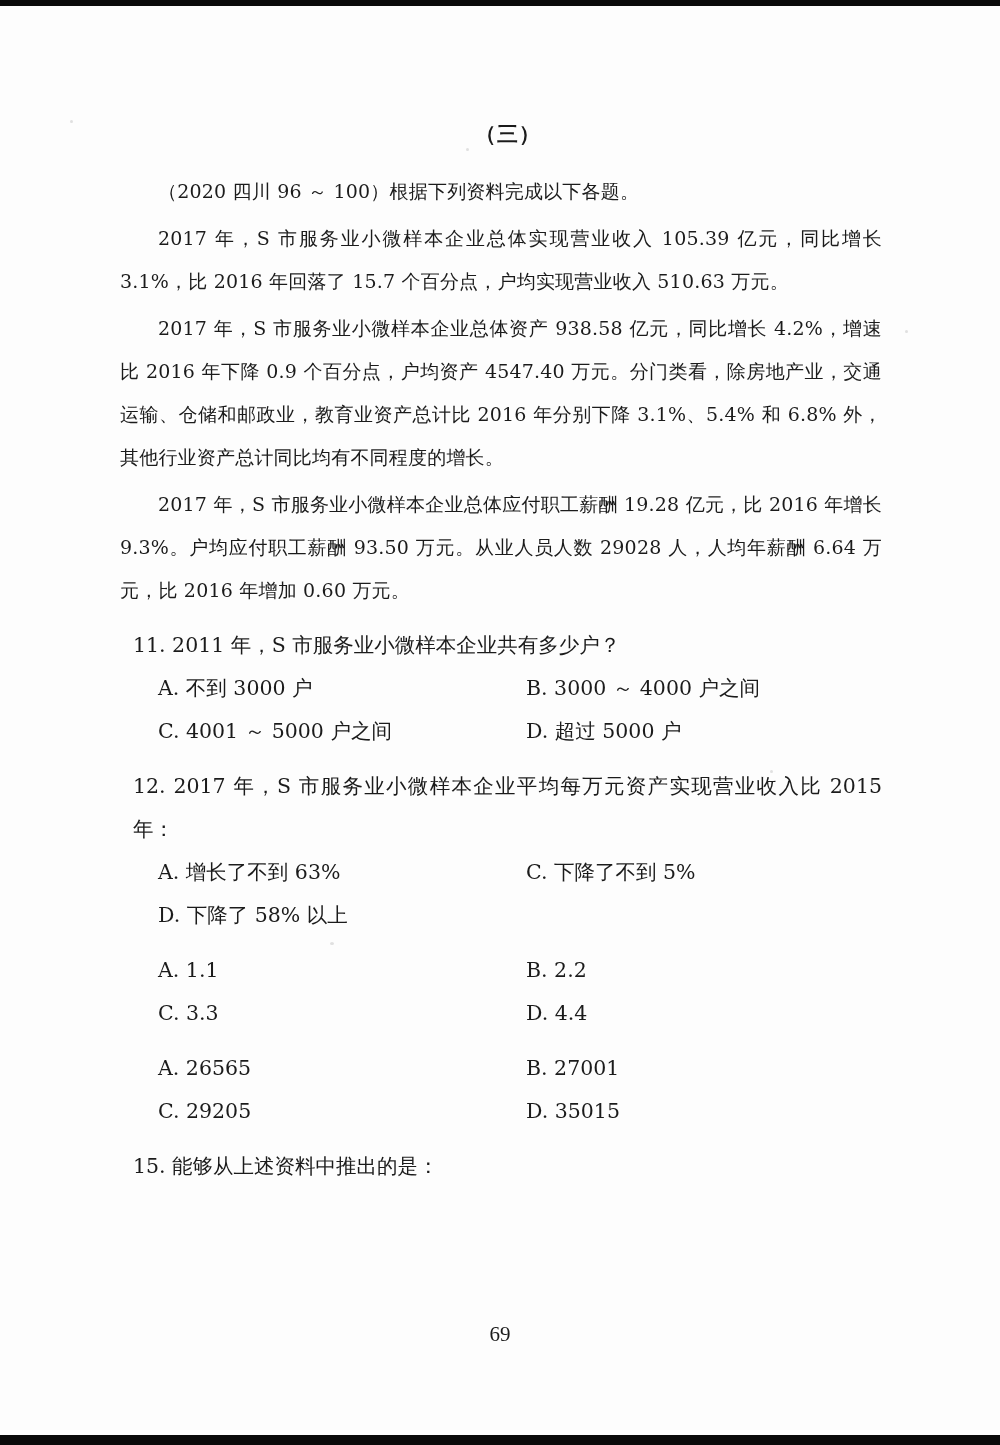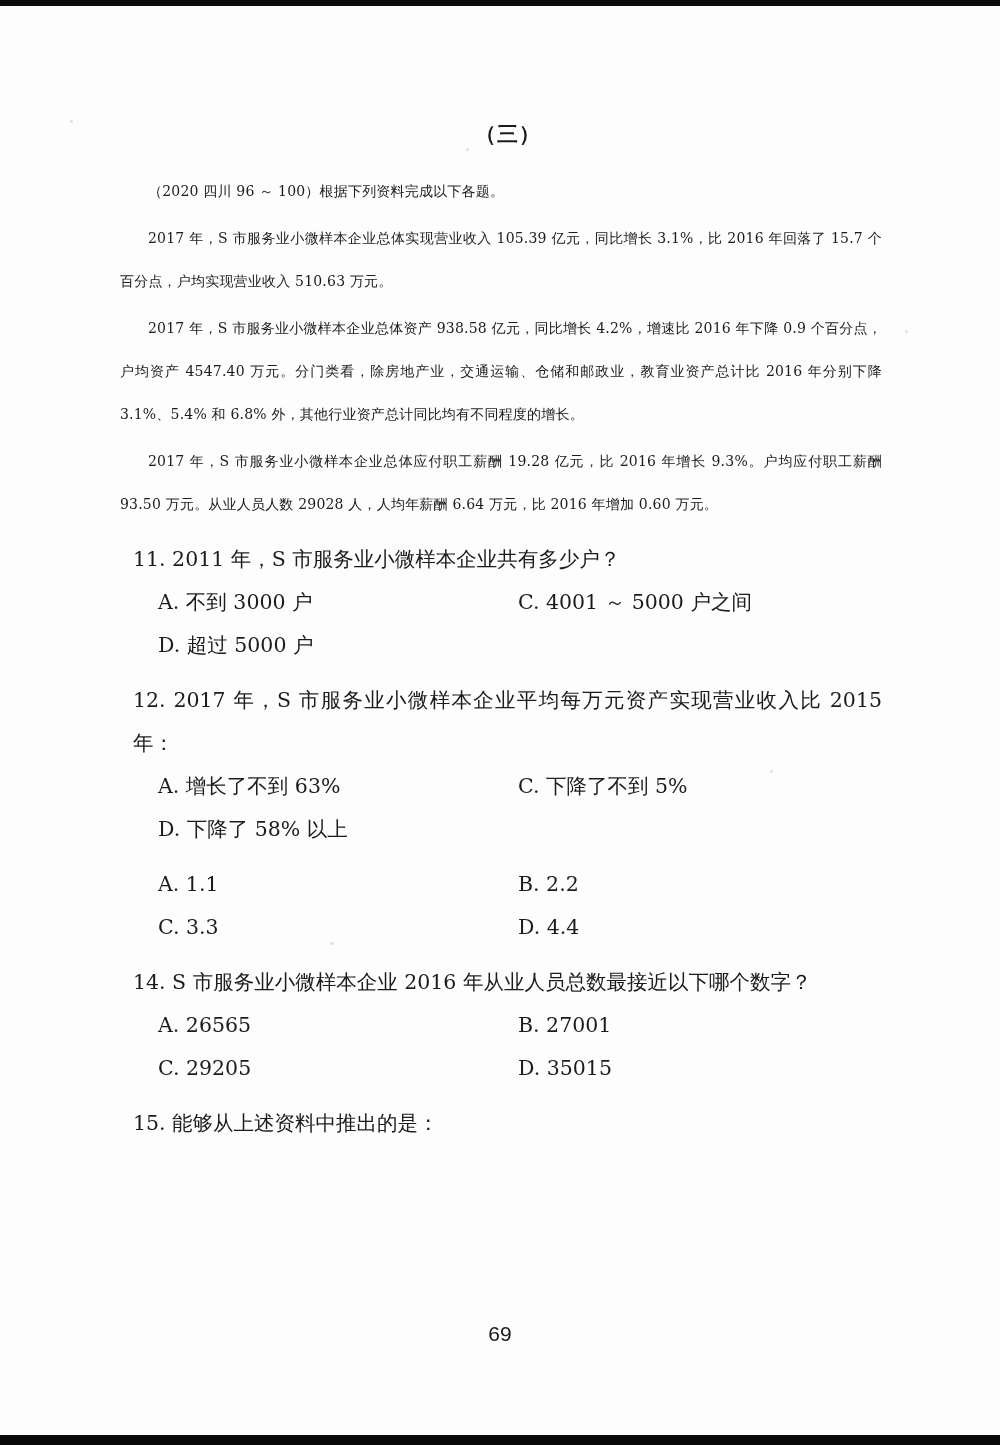--- a/index.html
+++ b/index.html
@@ -51,21 +51,21 @@
     text-align: center;
     font-size: 21px;
     letter-spacing: 1px;
     margin: 0 0 22px 0;
     padding-left: 14px;
     font-family: "DejaVu Serif", "Liberation Serif", serif;
   }
 
   p.para {
     margin: 0 0 4px 0;
-    font-size: 14px;
+    font-size: 19px;
     line-height: 43px;
     text-align: justify;
     text-justify: inter-ideograph;
     letter-spacing: .2px;
   }
   p.para.indent {
     text-indent: 2em;
   }
 
   .qblock {
@@ -79,37 +79,37 @@
     margin: 0 0 0 13px;
     text-indent: 0;
   }
   .qstem.hang-first {
     text-indent: 2em;
   }
 
   .opts-grid {
     display: grid;
     grid-template-columns: 352px 1fr;
-    column-gap: 8px;
+    column-gap: 16px;
     margin-left: 38px;
   }
   .opt {
     font-size: 20.5px;
     line-height: 43px;
     white-space: nowrap;
   }
 
   .page-number {
     position: absolute;
     left: 0;
     right: 0;
     top: 1322px;
     text-align: center;
     font-size: 21px;
-    font-family: Liberation Sans, sans-serif;
+    font-family: Liberation Serif, serif;
   }
 </style>
 </head>
 <body>
 
 <div class="page">
 
   <div class="scan-edge-top"></div>
   <div class="scan-edge-bottom"></div>
 
@@ -126,20 +126,21 @@
     <p class="para indent">（2020 四川 96 ～ 100）根据下列资料完成以下各题。</p>
 
     <p class="para indent">2017 年，S 市服务业小微样本企业总体实现营业收入 105.39 亿元，同比增长 3.1%，比 2016 年回落了 15.7 个百分点，户均实现营业收入 510.63 万元。</p>
     <p class="para indent">2017 年，S 市服务业小微样本企业总体资产 938.58 亿元，同比增长 4.2%，增速比 2016 年下降 0.9 个百分点，户均资产 4547.40 万元。分门类看，除房地产业，交通运输、仓储和邮政业，教育业资产总计比 2016 年分别下降 3.1%、5.4% 和 6.8% 外，其他行业资产总计同比均有不同程度的增长。</p>
     <p class="para indent">2017 年，S 市服务业小微样本企业总体应付职工薪酬 19.28 亿元，比 2016 年增长 9.3%。户均应付职工薪酬 93.50 万元。从业人员人数 29028 人，人均年薪酬 6.64 万元，比 2016 年增加 0.60 万元。</p>
 
     <div class="qblock">
       <p class="qstem">11. 2011 年，S 市服务业小微样本企业共有多少户？</p>
       <div class="opts-grid">
         <div class="opt">A. 不到 3000 户</div>
+        <div class="opt">B. 3000 ～ 4000 户之间</div>
         <div class="opt">C. 4001 ～ 5000 户之间</div>
         <div class="opt">D. 超过 5000 户</div>
       </div>
     </div>
 
     <div class="qblock">
       <p class="qstem">12. 2017 年，S 市服务业小微样本企业平均每万元资产实现营业收入比 2015 年：</p>
       <div class="opts-grid">
         <div class="opt">A. 增长了不到 63%</div>
         <div class="opt">C. 下降了不到 5%</div>
@@ -150,21 +151,20 @@
     <div class="qblock">
       <div class="opts-grid">
         <div class="opt">A. 1.1</div>
         <div class="opt">B. 2.2</div>
         <div class="opt">C. 3.3</div>
         <div class="opt">D. 4.4</div>
       </div>
     </div>
 
     <div class="qblock">
-      <p class="qstem">14. S 市服务业小微样本企业 2016 年从业人员总数最接近以下哪个数字？</p>
       <div class="opts-grid">
         <div class="opt">A. 26565</div>
         <div class="opt">B. 27001</div>
         <div class="opt">C. 29205</div>
         <div class="opt">D. 35015</div>
       </div>
     </div>
 
     <div class="qblock">
       <p class="qstem">15. 能够从上述资料中推出的是：</p>

